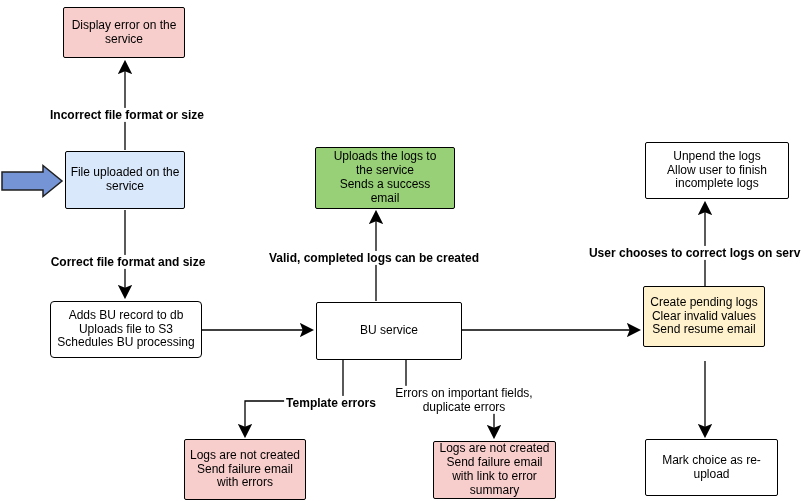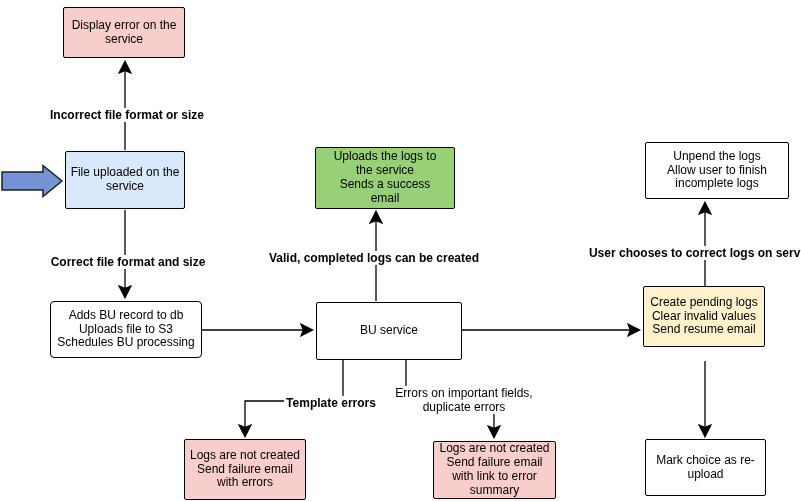--- a/index.html
+++ b/index.html
@@ -107,21 +107,21 @@
 Allow user to finish
 incomplete logs</span>
   </div>
 
   <div class="node yellow" style="left:643px; top:286px; width:122px; height:61px;">
     <span>Create pending logs
 Clear invalid values
 Send resume email</span>
   </div>
 
-  <div class="node white" style="left:645px; top:439px; width:121px; height:57px;text-align:center;">
+  <div class="node white" style="left:645px; top:439px; width:133px; height:57px;text-align:center;">
     <span>Mark choice as re-
 upload</span>
   </div>
 
   <div class="node pink" style="left:184px; top:439px; width:122px; height:61px;">
     <span>Logs are not created
 Send failure email
 with errors</span>
   </div>
 

